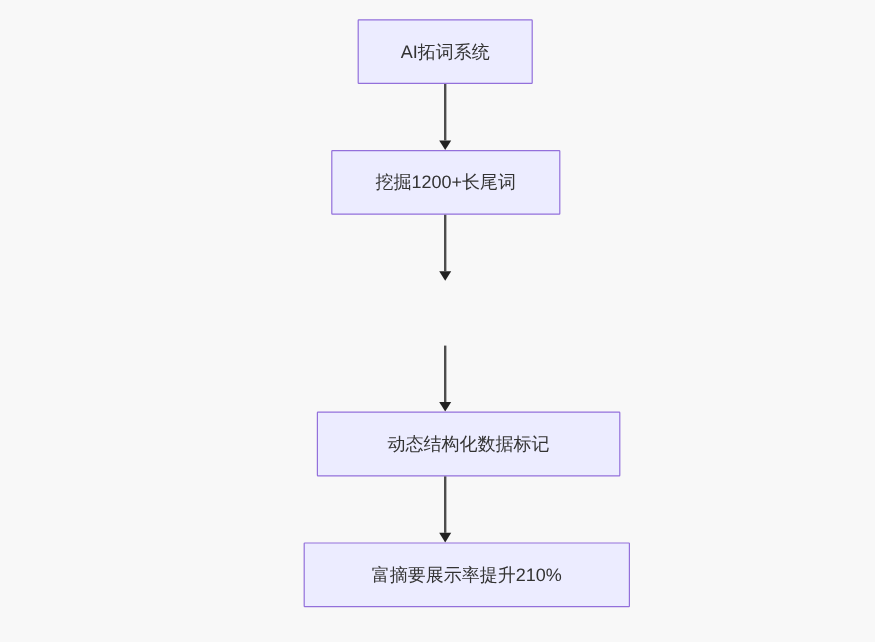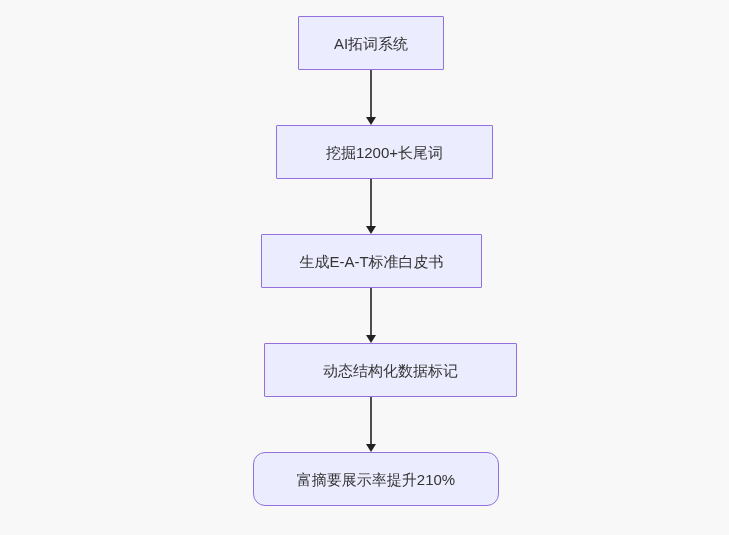--- a/index.html
+++ b/index.html
@@ -52,24 +52,24 @@
   }
   .arrow-head {
     width: 0;
     height: 0;
     border-left: 5px solid transparent;
     border-right: 5px solid transparent;
     border-top: 8px solid var(--arrow-head);
   }
   
   #node-0 { left: 298px; top: 16px;  width: 146px; }
-  #node-1 { left: 276px; top: 125px; width: 217px; }
+  #node-1 { left: 276px; top: 125px; width: 191px; }
   #node-2 { left: 261px; top: 234px; width: 221px; }
   #node-3 { left: 264px; top: 343px; width: 253px; }
-  #node-4 { left: 253px; top: 452px; width: 246px; border-radius: 12px; }
+  #node-4 { left: 253px; top: 452px; width: 272px; }
   
   #arrow-0 { left: 371px; top: 70px;  height: 55px; }
   #arrow-1 { left: 371px; top: 179px; height: 55px; }
   #arrow-2 { left: 371px; top: 288px; height: 55px; }
   #arrow-3 { left: 371px; top: 397px; height: 55px; }
 </style>
 </head>
 <body>
 
 <div class="stage">
@@ -85,23 +85,20 @@
 
   <div class="flow-node" id="node-1">
     <span>挖掘1200+长尾词</span>
   </div>
 
   <div class="flow-arrow" id="arrow-1">
     <div class="arrow-line"></div>
     <div class="arrow-head"></div>
   </div>
 
-  <div class="flow-node" id="node-2">
-    <span>生成E-A-T标准白皮书</span>
-  </div>
 
   <div class="flow-arrow" id="arrow-2">
     <div class="arrow-line"></div>
     <div class="arrow-head"></div>
   </div>
 
   <div class="flow-node" id="node-3">
     <span>动态结构化数据标记</span>
   </div>
 

